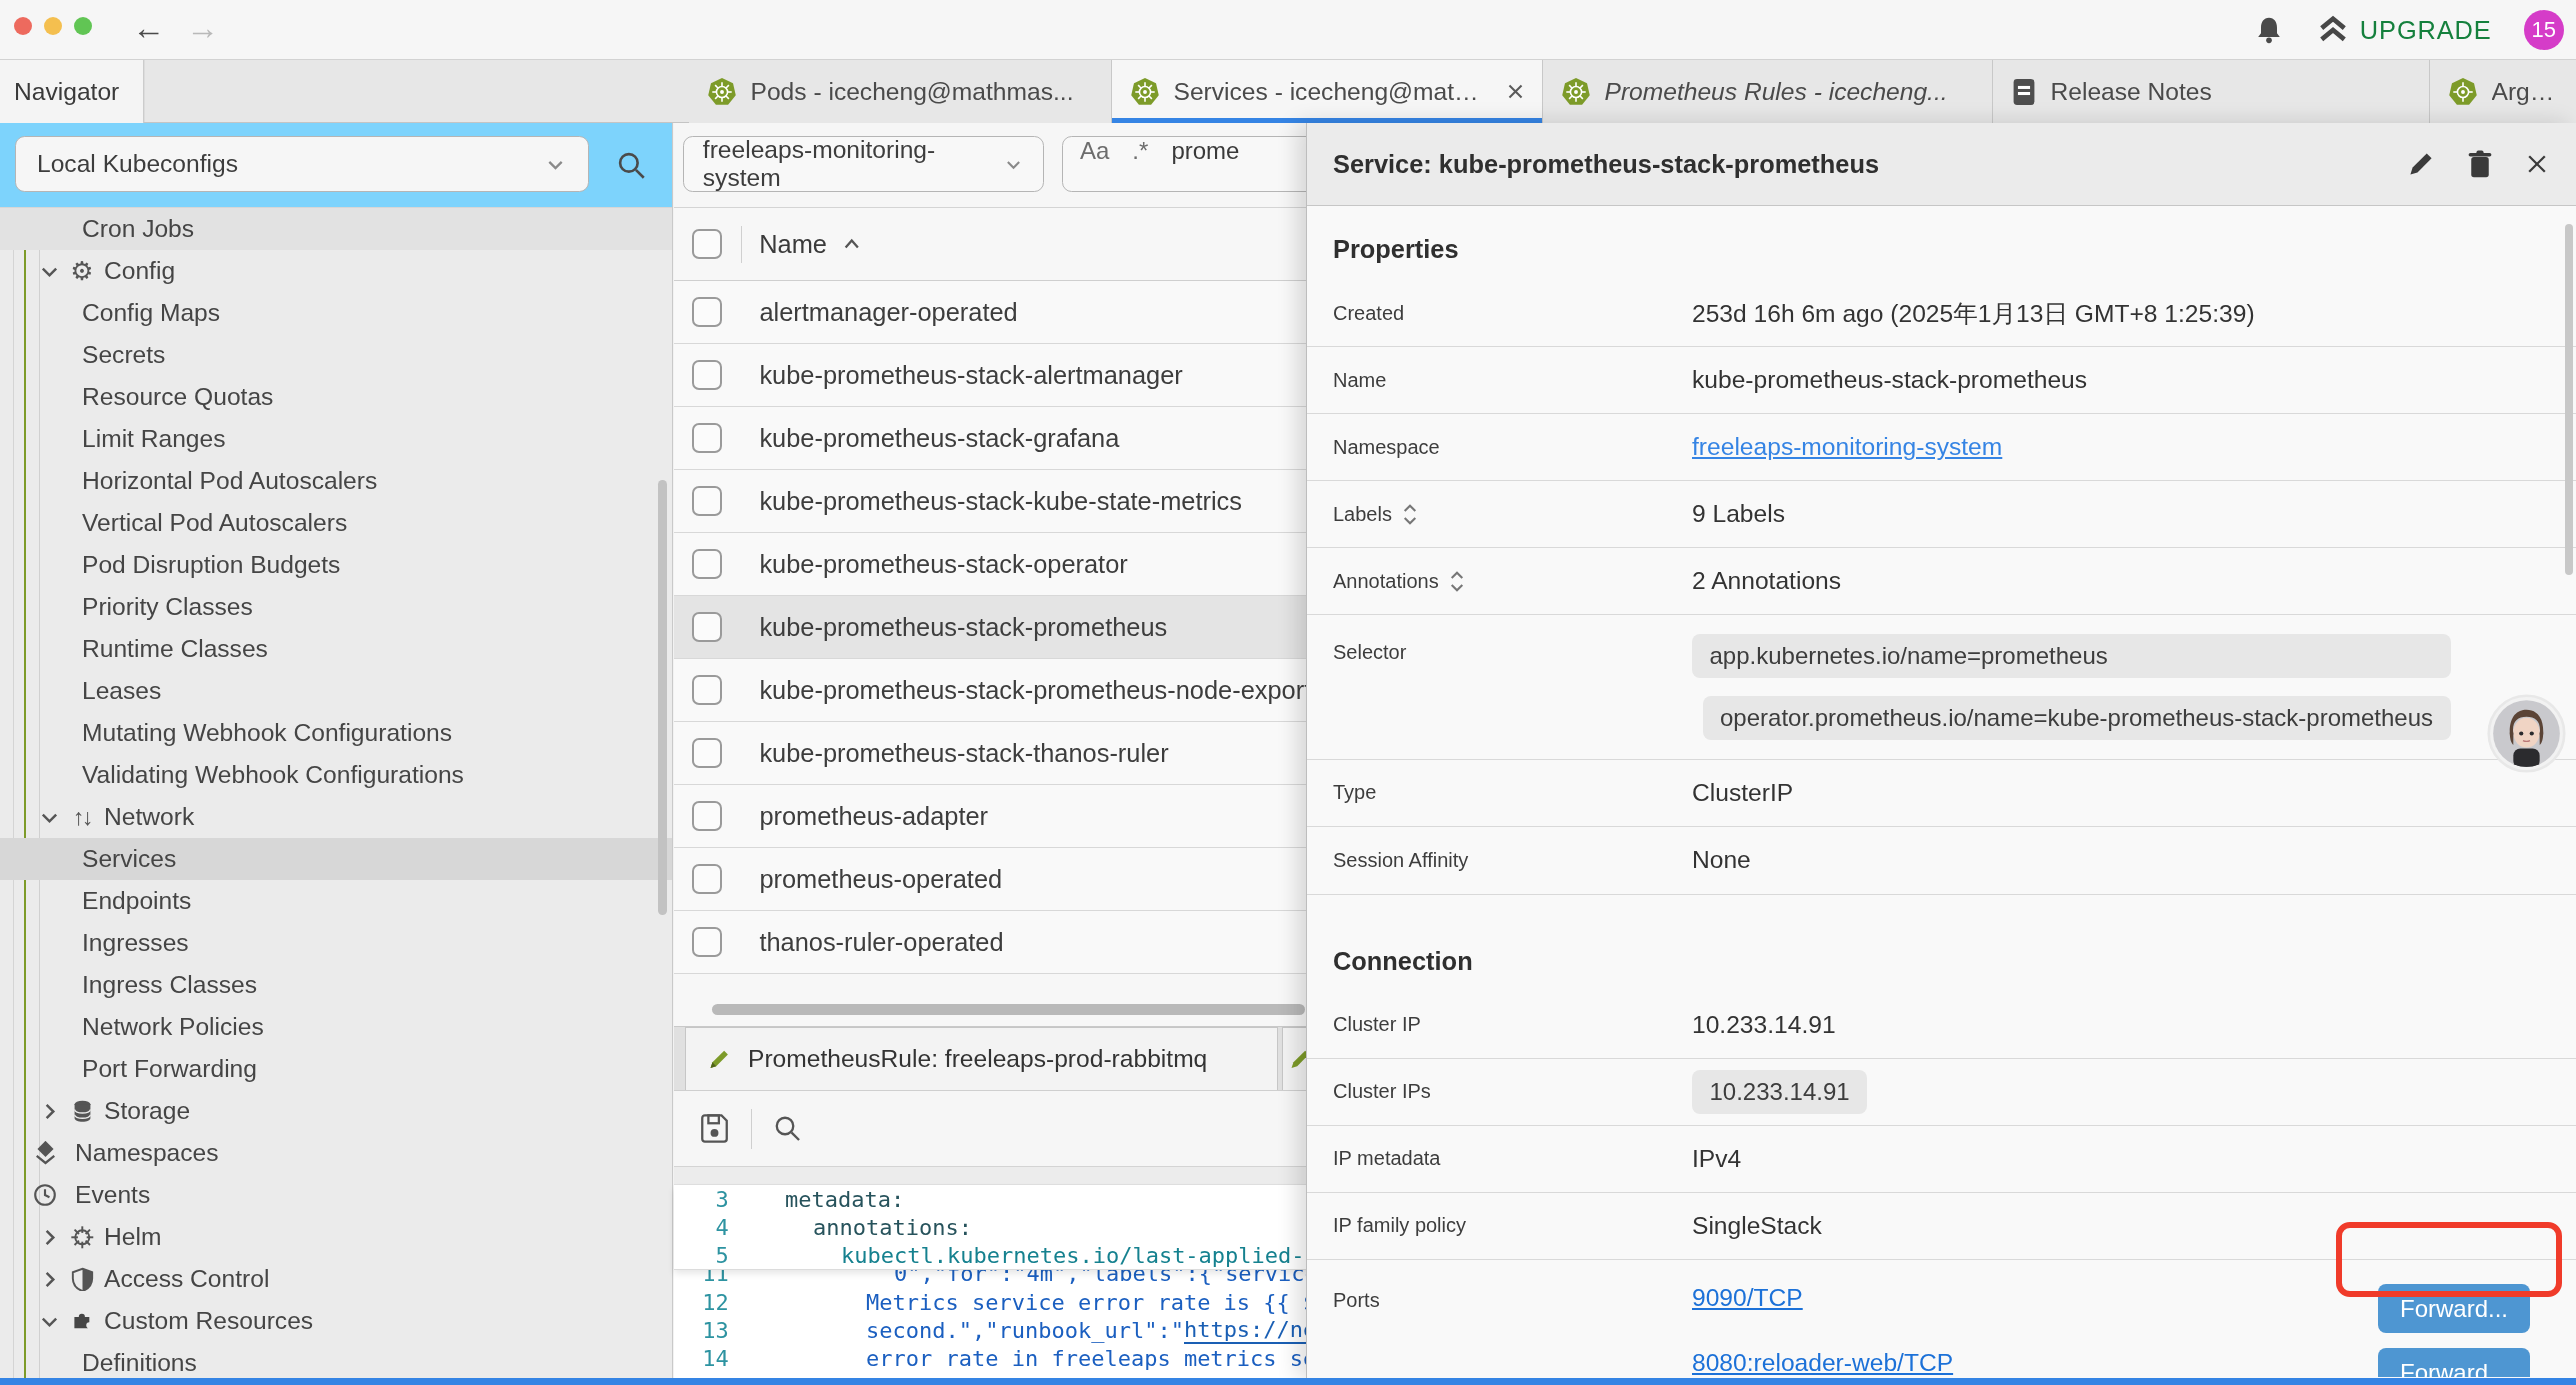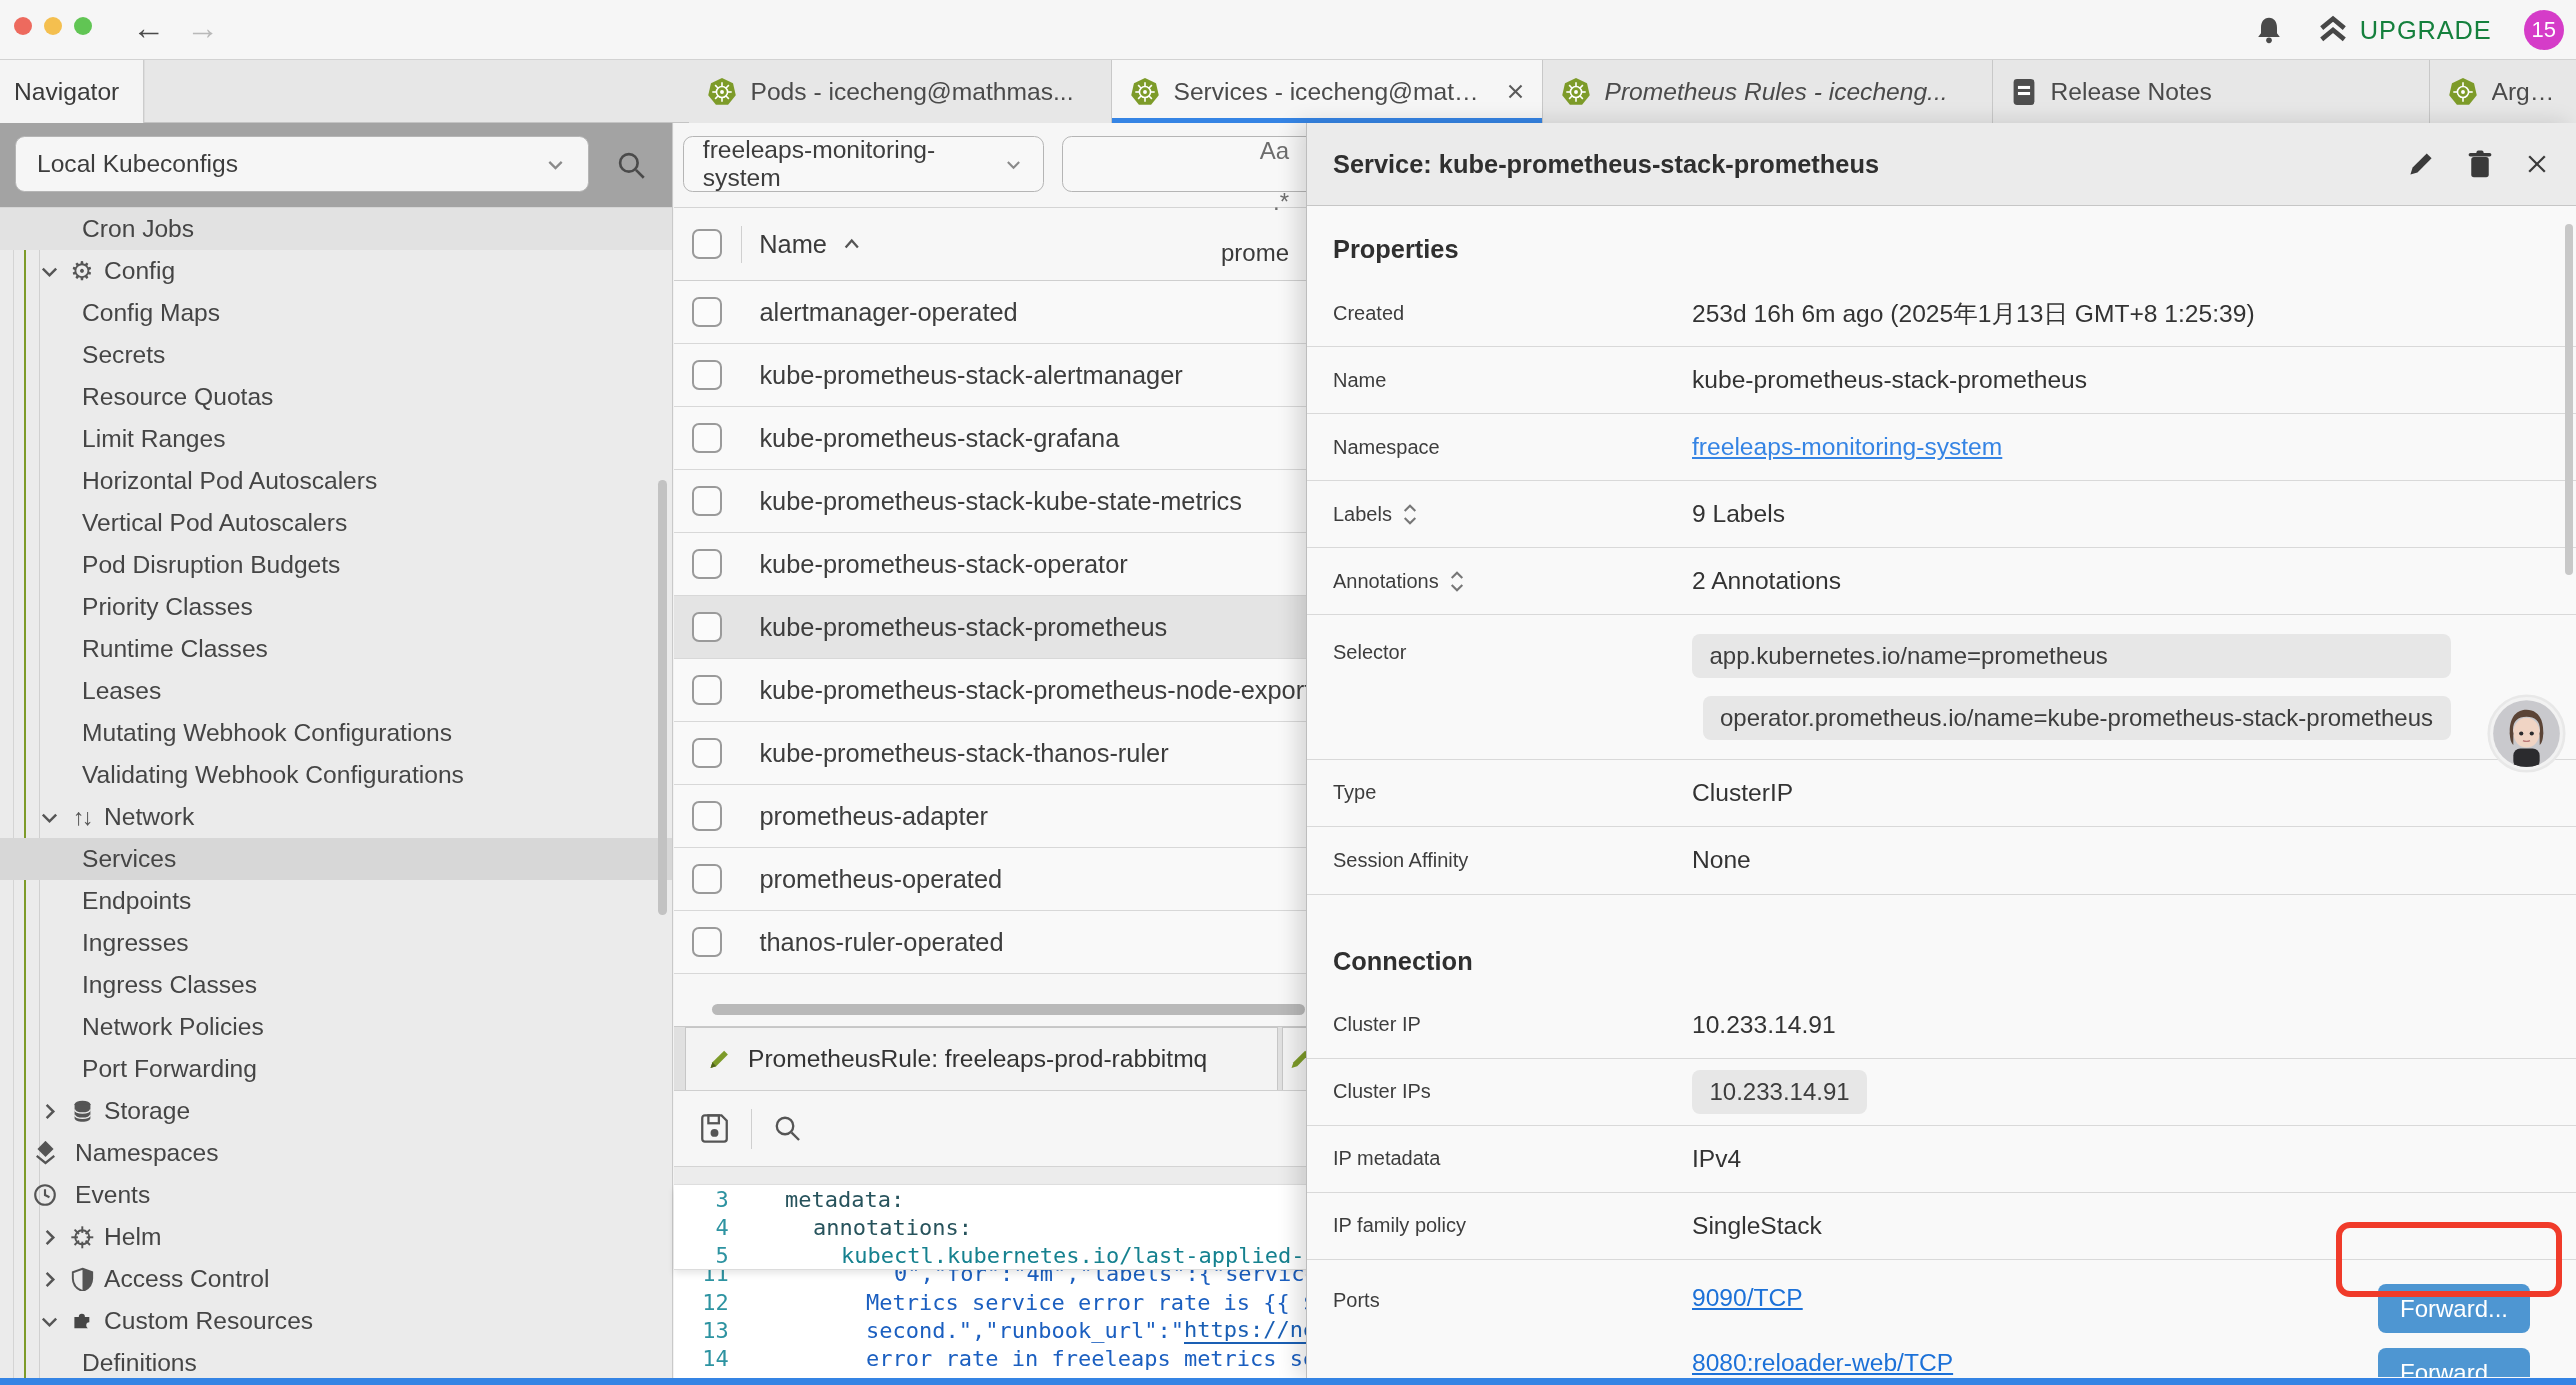--- a/index.html
+++ b/index.html
@@ -37,21 +37,21 @@
     overflow:hidden; white-space:nowrap; }
   .app-tab.active { background:#f6f6f6; }
   .app-tab.active::after { content:""; position:absolute; left:0; bottom:0; width:100%; height:5.3px; background:#3584e4; }
   .app-tab .closex { margin-left:12.3px; flex:0 0 auto; }
   .app-tab.italic .tab-label { font-style:italic; }
   .tab-label { overflow:hidden; text-overflow:ellipsis; }
 
   
   #sidebar { position:absolute; left:0; top:123px; width:673px; height:1256px;
     background:#f1f1f1; border-right:0.9px solid #c9c9c9; }
-  .side-controls { position:relative; height:85px; border-bottom:0.9px solid #d6d6d6; background:#a3a3a3; }
+  .side-controls { position:relative; height:85px; border-bottom:0.9px solid #d6d6d6; background:#7dd3fc; }
   .kubeconfig-select { position:absolute; left:15px; top:13px; width:574px; height:56px;
     border:1.3px solid #b5b5b5; border-radius:9.6px; display:flex; align-items:center;
     padding:0 21px; font-size:24.6px; color:#3d3d3d; background:#f6f6f6; }
   .kubeconfig-select .chev { margin-left:auto; }
   .side-search { position:absolute; left:614px; top:24.6px; }
   .tree { position:relative; height:1170px; background:#ebebeb; overflow:hidden; }
   .guide { position:absolute; top:0; bottom:0; }
   .guide.g1 { left:13px; width:0.9px; background:#d4d4d4; }
   .guide.g2 { left:24px; width:2.2px; background:#7d9b29; }
   .guide.g3 { left:39px; width:0.9px; background:#d0d0d0; }
@@ -69,22 +69,22 @@
     background:#c2c2c2; border-radius:4.4px; z-index:3; }
 
   
   #listpanel { position:absolute; left:674px; top:123px; width:1902px; height:1256px; background:#f7f7f7; }
   .list-controls { position:relative; height:85px; border-bottom:0.9px solid #d4d4d4; background:#f6f6f6; }
   .ns-select { position:absolute; left:8.8px; top:13px; width:361px; height:56px; border:1.3px solid #b5b5b5;
     border-radius:9.6px; background:#f8f8f8; display:flex; align-items:center; padding:0 19px;
     font-size:24.6px; color:#3d3d3d; }
   .ns-select .chev { margin-left:auto; }
   .search-box { position:absolute; left:388px; top:13px; width:263px; height:56px; border:1.3px solid #b5b5b5;
-    border-radius:9.6px; background:#f8f8f8; display:flex; align-items:flex-end; gap:23px; padding:0 35px;
-    font-size:24px; color:#5c5c5c;flex-direction:column; }
+    border-radius:9.6px; background:#f8f8f8; display:flex; align-items:flex-start; gap:23px; padding:0 17px;
+    font-size:24px; color:#5c5c5c; }
   .search-box .tok { color:#6d6d6d; }
   .search-box .val { color:#3a3a3a; }
   .table-head { position:relative; height:73px; border-bottom:0.9px solid #cfcfcf; display:flex; align-items:center; }
   .cbx { width:30px; height:30px; border:2.2px solid #9a9a9a; border-radius:7px; background:#fbfbfb;
     margin-left:18.4px; flex:0 0 auto; }
   .head-div { width:0.9px; height:37px; background:#d0d0d0; margin-left:18.4px; }
   .col-name { margin-left:17.5px; font-size:25.4px; color:#3a3a3a; display:flex; align-items:center; gap:16px; }
   .lrow { height:63px; display:flex; align-items:center; border-bottom:0.9px solid #d8d8d8;
     font-size:25.4px; color:#3d3d3d; background:#f9f9f9; white-space:nowrap; overflow:hidden; }
   .lrow .rname { margin-left:37px; }

